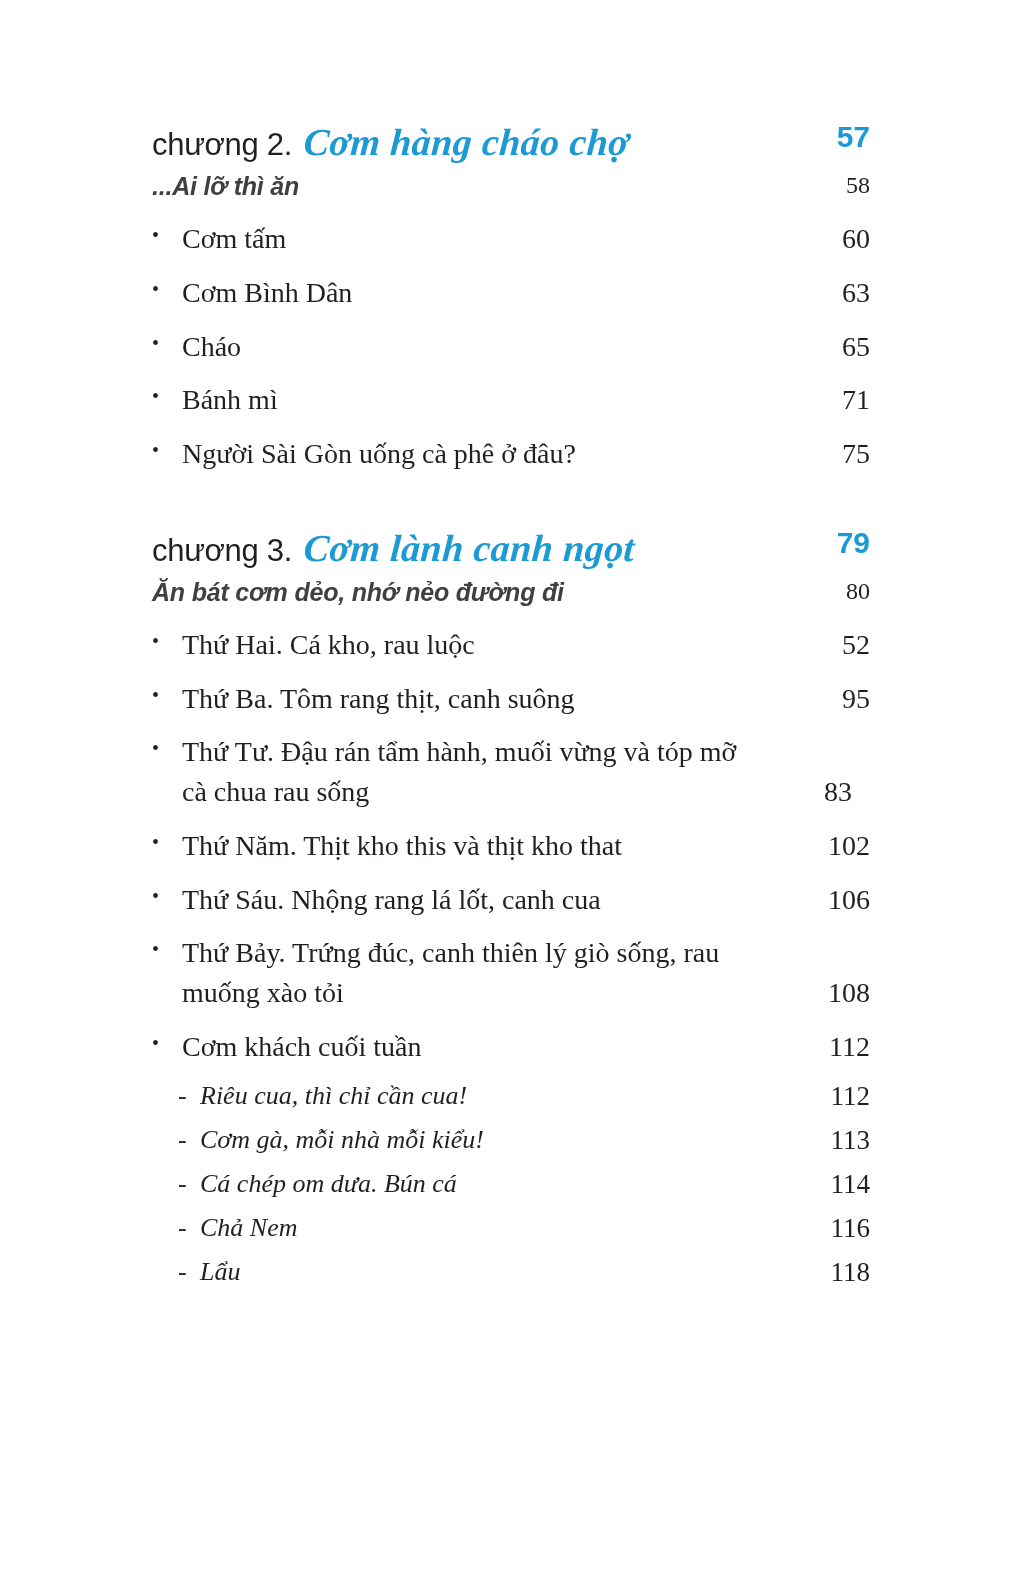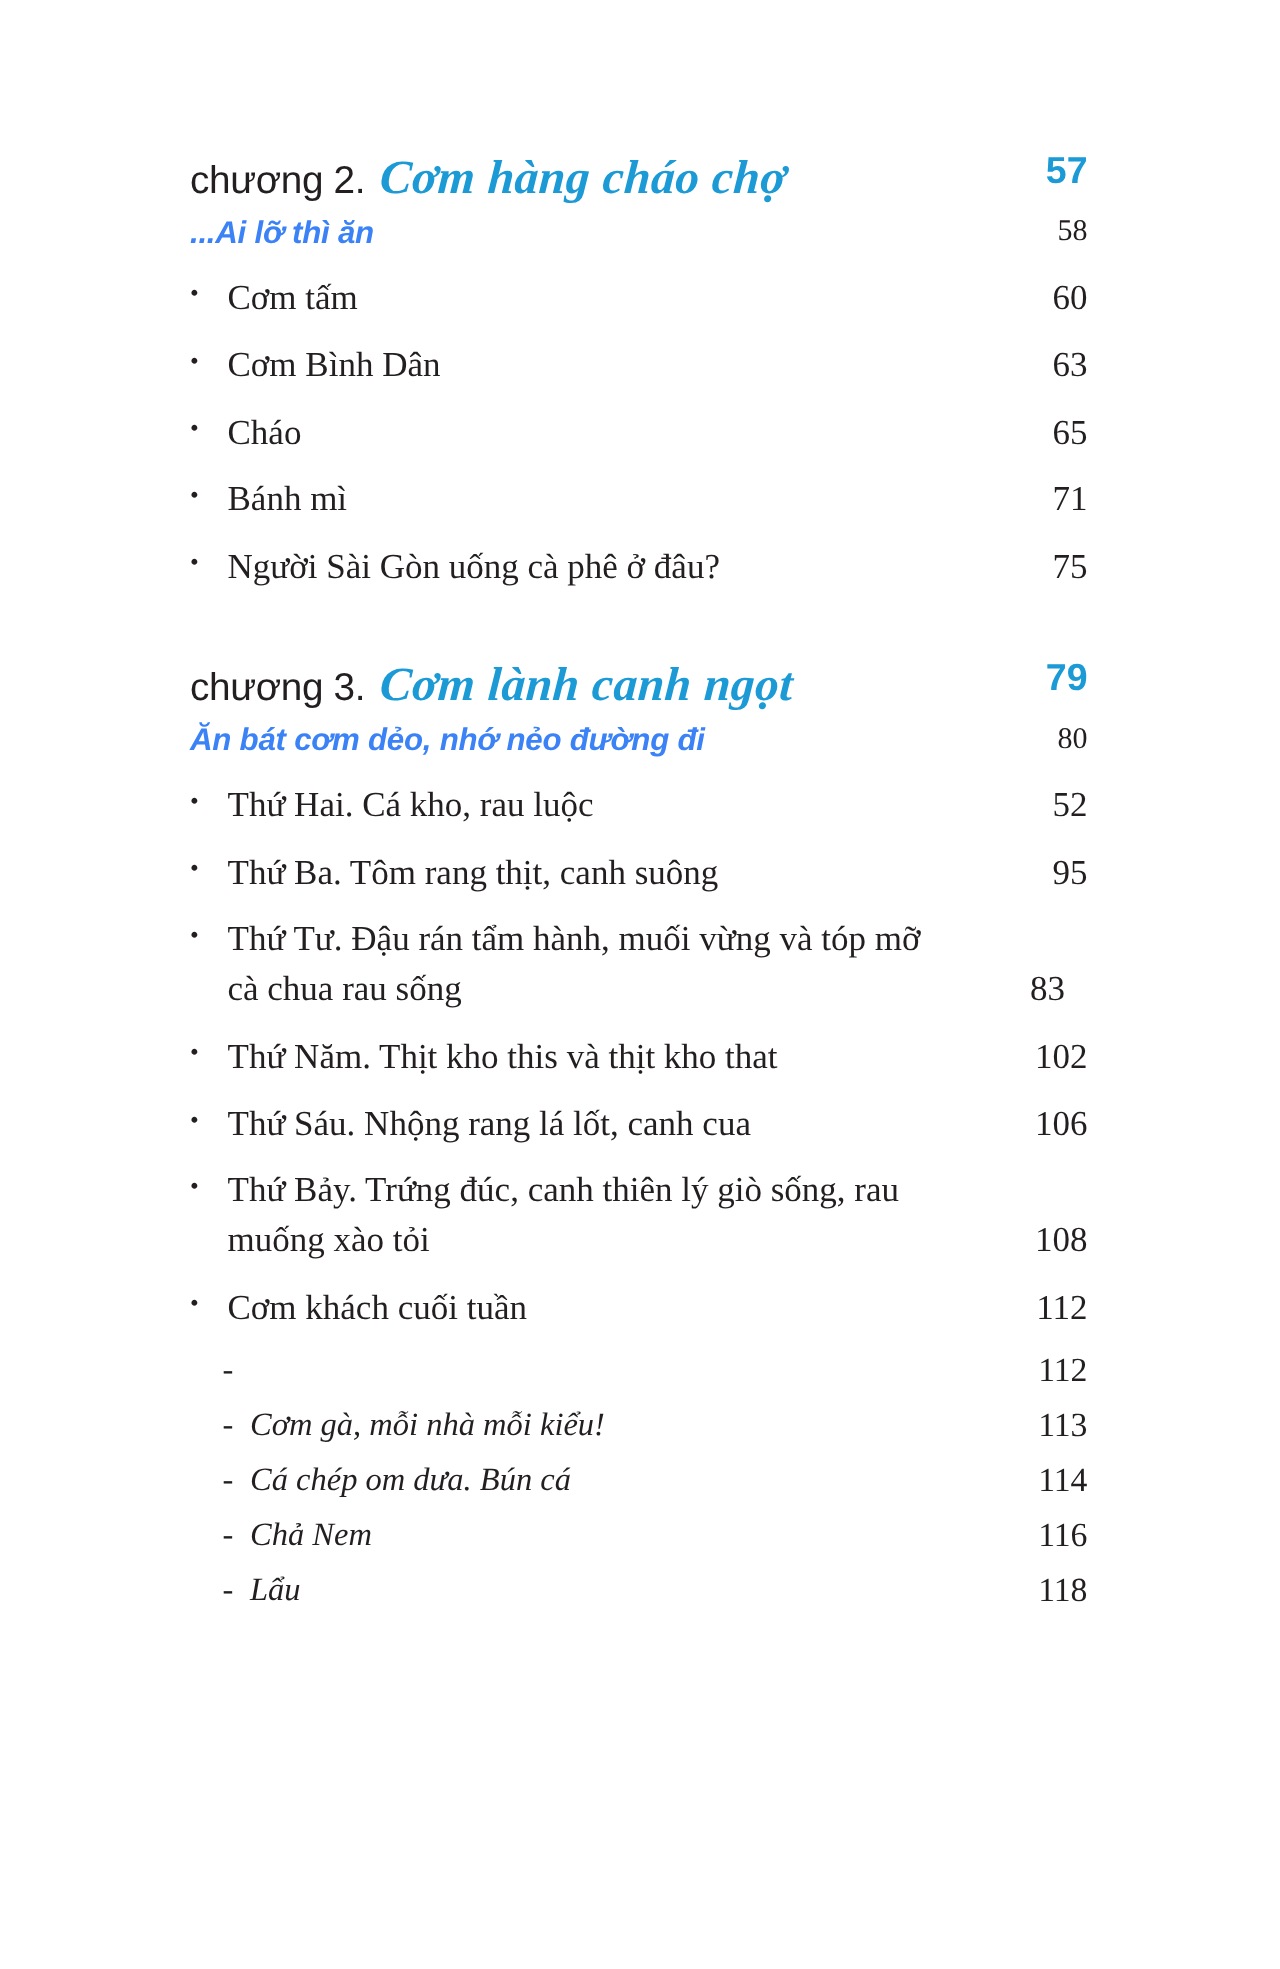--- a/index.html
+++ b/index.html
@@ -82,21 +82,21 @@
   
   .section {
     margin-top: 8px;
     margin-bottom: 18px;
   }
   .section .label {
     font-family: "Liberation Sans", sans-serif;
     font-weight: bold;
     font-style: italic;
     font-size: 25px;
-    color: #3b82f6;
+    color: #404040;
     letter-spacing: -0.2px;
   }
   .section .num {
     font-family: "Liberation Serif", serif;
     font-size: 24px;
     color: #231f20;
     width: 86px;
   }
 
   
@@ -281,20 +281,21 @@
         <span class="bullet">•</span>
         <span class="text">Cơm khách cuối tuần</span>
       </div>
       <div class="num">112</div>
     </div>
 
     <div class="sub-block">
       <div class="row subentry">
         <div class="label">
           <span class="dash">-</span>
+          <span class="text">Riêu cua, thì chỉ cần cua!</span>
         </div>
         <div class="num">112</div>
       </div>
 
       <div class="row subentry">
         <div class="label">
           <span class="dash">-</span>
           <span class="text">Cơm gà, mỗi nhà mỗi kiểu!</span>
         </div>
         <div class="num">113</div>

